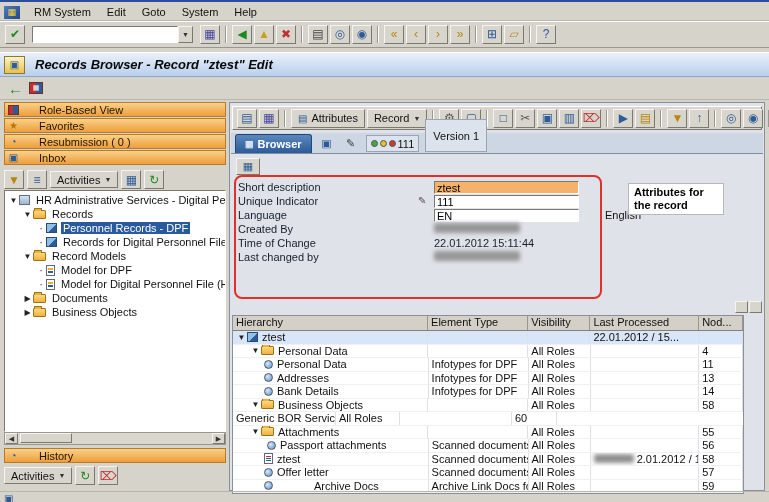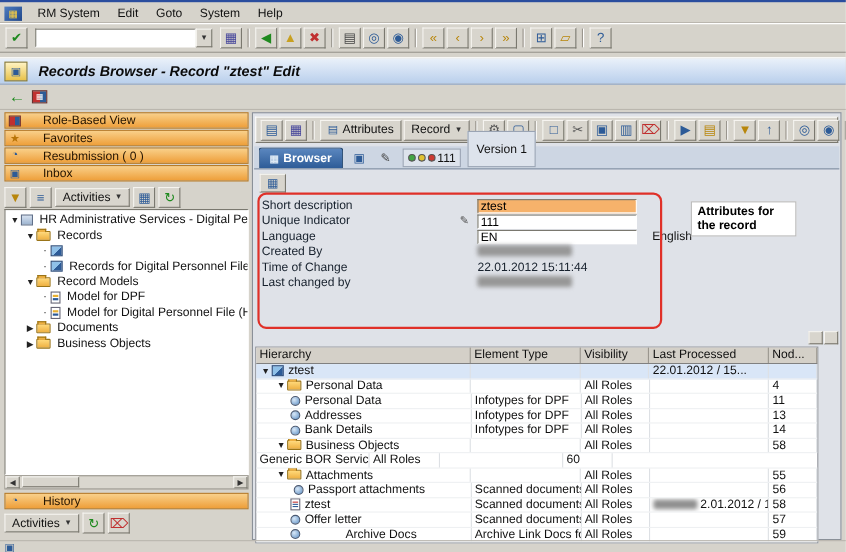--- a/index.html
+++ b/index.html
@@ -71,21 +71,21 @@
 .verlab{height:33px;margin-bottom:1px;padding:0 7px;background:#dde3ec;border:1px solid #9aa4b4;display:inline-flex;align-items:center}
 .gridbtn{position:absolute;top:55px;left:6px;width:24px;height:17px;color:#2d5b97;font-size:11px}
 
 .form{position:absolute;top:78px;left:8px;width:480px}
 .form-row{display:flex;align-items:flex-start;height:14px}
 .f-label{width:180px;flex:none;color:#16202c}
 .f-slot{width:16px;flex:none;font-size:10px;color:#555}
 .f-input{width:145px;height:13px;border:1px solid;border-color:#7a786f #fff #fff #7a786f;background:#fff;font:11px "Liberation Sans",sans-serif;padding:0 2px}
 .f-input.hl{background:#f6b26b}
 .f-text{color:#16202c}
-.f-extra{margin-left:14px}
+.f-extra{margin-left:26px}
 .redacted{width:86px;height:10px;background:#979797;border-radius:2px;filter:blur(2px)}
 .redrect{position:absolute;left:4px;top:72px;width:368px;height:124px;border:2px solid #e03028;border-radius:8px;pointer-events:none}
 .note{position:absolute;left:398px;top:80px;width:96px;background:#fff;border:1px solid #b8b8b8;padding:2px 5px;font-weight:bold;line-height:13px;color:#000}
 .mini{position:absolute;width:13px;height:12px;font-size:6px;color:#444}
 .sb1{top:198px;left:505px}.sb2{top:198px;left:519px}
 
 .table{position:absolute;left:2px;top:212px;width:512px;background:#fff;border:1px solid #8a8e96}
 .thead{display:flex;background:#d4d0c8;border-bottom:1px solid #808080}
 .hcell{height:14px;line-height:13px;padding:0 3px;border-right:1px solid #9a968e;overflow:hidden;white-space:nowrap}
 .trow{display:flex;height:13.5px;align-items:center;border-bottom:1px solid #eef0f2}
@@ -186,20 +186,21 @@
           <span class="tlabel">HR Administrative Services - Digital Person</span>
         </div>
         <div class="tree-row" style="padding-left: 17px;">
           <span class="exp">▼</span>
           <span class="ticon icon-folder"></span>
           <span class="tlabel">Records</span>
         </div>
         <div class="tree-row" style="padding-left: 31px;">
           <span class="bullet">·</span>
           <span class="ticon icon-record"></span>
+          <span class="tlabel sel">Personnel Records - DPF</span>
         </div>
         <div class="tree-row" style="padding-left: 31px;">
           <span class="bullet">·</span>
           <span class="ticon icon-record"></span>
           <span class="tlabel">Records for Digital Personnel File (D</span>
         </div>
         <div class="tree-row" style="padding-left: 17px;">
           <span class="exp">▼</span>
           <span class="ticon icon-folder"></span>
           <span class="tlabel">Record Models</span>

